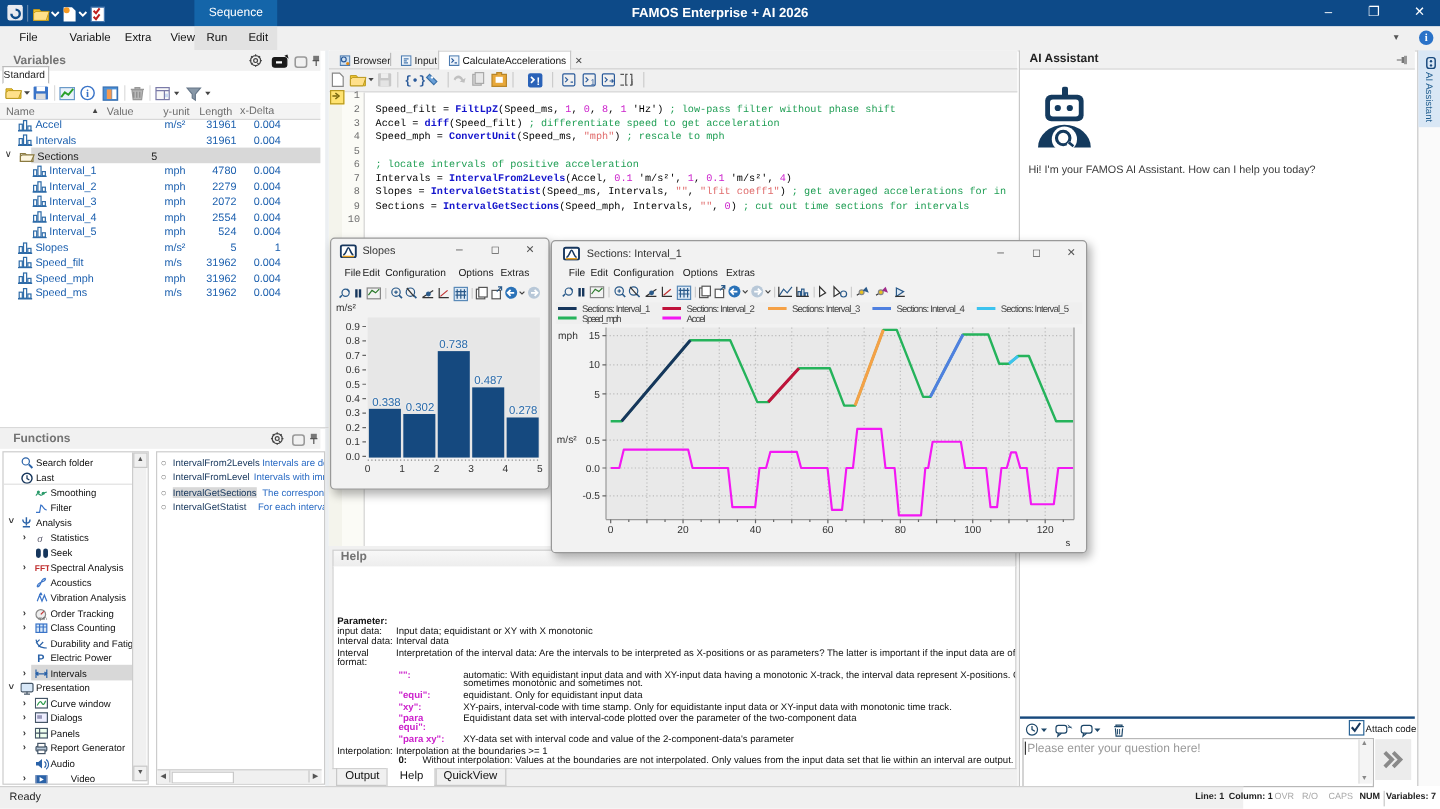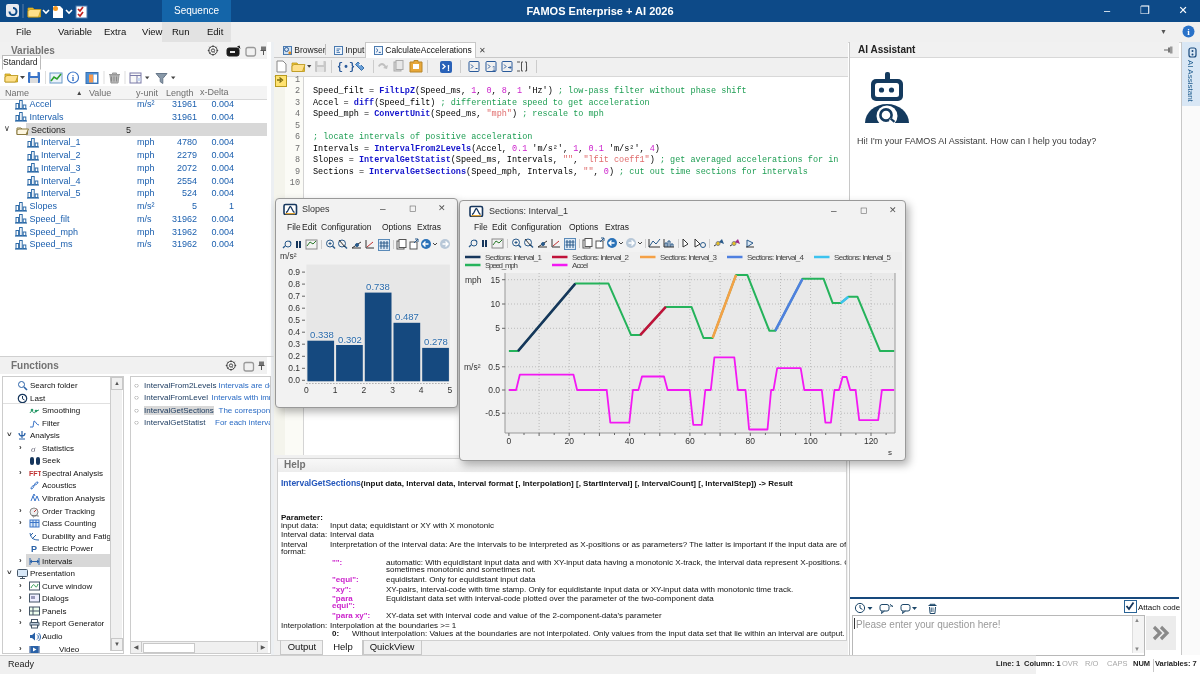--- a/index.html
+++ b/index.html
@@ -534,21 +534,20 @@
         </svg>
     </div>
     <div id="lnums" class="abs" style="left:0px;top:32.5px;width:26px;font-family:'Liberation Mono',monospace;font-size:8.5px;line-height:11.5px;color:#707070;text-align:right;">1<br>2<br>3<br>4<br>5<br>6<br>7<br>8<br>9<br>10<br></div>
     <div id="code" class="abs" style="left:39px;top:32.5px;font-family:'Liberation Mono',monospace;font-size:8.5px;line-height:11.5px;color:#000;white-space:pre;"><div style="height:11.5px;">&nbsp;</div><div style="height:11.5px;"><span style="color:#000;">Speed_filt = </span><span style="color:#1414cc;font-weight:bold;">FiltLpZ</span><span style="color:#000;">(Speed_ms, </span><span style="color:#cc22cc;">1</span><span style="color:#000;">, </span><span style="color:#cc22cc;">0</span><span style="color:#000;">, </span><span style="color:#cc22cc;">8</span><span style="color:#000;">, </span><span style="color:#cc22cc;">1</span><span style="color:#000;"> 'Hz'</span><span style="color:#000;">) </span><span style="color:#1f9e54;">; low-pass filter without phase shift</span></div><div style="height:11.5px;"><span style="color:#000;">Accel = </span><span style="color:#1414cc;font-weight:bold;">diff</span><span style="color:#000;">(Speed_filt) </span><span style="color:#1f9e54;">; differentiate speed to get acceleration</span></div><div style="height:11.5px;"><span style="color:#000;">Speed_mph = </span><span style="color:#1414cc;font-weight:bold;">ConvertUnit</span><span style="color:#000;">(Speed_ms, </span><span style="color:#e06c6c;">"mph"</span><span style="color:#000;">) </span><span style="color:#1f9e54;">; rescale to mph</span></div><div style="height:11.5px;">&nbsp;</div><div style="height:11.5px;"><span style="color:#1f9e54;">; locate intervals of positive acceleration</span></div><div style="height:11.5px;"><span style="color:#000;">Intervals = </span><span style="color:#1414cc;font-weight:bold;">IntervalFrom2Levels</span><span style="color:#000;">(Accel, </span><span style="color:#cc22cc;">0.1</span><span style="color:#000;"> 'm/s²'</span><span style="color:#000;">, </span><span style="color:#cc22cc;">1</span><span style="color:#000;">, </span><span style="color:#cc22cc;">0.1</span><span style="color:#000;"> 'm/s²'</span><span style="color:#000;">, </span><span style="color:#cc22cc;">4</span><span style="color:#000;">)</span></div><div style="height:11.5px;"><span style="color:#000;">Slopes = </span><span style="color:#1414cc;font-weight:bold;">IntervalGetStatist</span><span style="color:#000;">(Speed_ms, Intervals, </span><span style="color:#e06c6c;">""</span><span style="color:#000;">, </span><span style="color:#e06c6c;">"lfit coeff1"</span><span style="color:#000;">) </span><span style="color:#1f9e54;">; get averaged accelerations for in</span></div><div style="height:11.5px;"><span style="color:#000;">Sections = </span><span style="color:#1414cc;font-weight:bold;">IntervalGetSections</span><span style="color:#000;">(Speed_mph, Intervals, </span><span style="color:#e06c6c;">""</span><span style="color:#000;">, </span><span style="color:#cc22cc;">0</span><span style="color:#000;">) </span><span style="color:#1f9e54;">; cut out time sections for intervals</span></div><div style="height:11.5px;">&nbsp;</div></div>
   </div>
   <div id="helppanel" class="abs" style="left:274px;top:455px;width:574px;height:200px;background:#f0f0f0;font-size:8px;line-height:9px;color:#111;">
     <div class="abs" style="left:3px;top:3px;width:568px;height:14px;background:linear-gradient(#f8f8f8,#ececec);border:1px solid #d0d0d0;">
       <span class="phead" style="position:absolute;left:6px;top:1px;">Help</span>
     </div>
     <div class="abs" style="left:3px;top:17px;width:568px;height:168px;background:#fff;border:1px solid #d0d0d0;border-top:0;overflow:hidden;">
-      <div class="tt" style="left:3px;top:7px;font-size:8px;"><b><span style="color:#2255bb;font-size:8.5px;">IntervalGetSections</span>(input data, Interval data, Interval format [, Interpolation] [, StartInterval] [, IntervalCount] [, IntervalStep]) -&gt; Result</b></div>
       <div class="tt" style="left:3px;top:40.5px;font-weight:bold;">Parameter:</div>
       <div class="tt" style="left:3px;top:48.5px;">input data:</div>
         <div class="tt" style="left:52px;top:48.5px;">Input data; equidistant or XY with X monotonic</div>
       <div class="tt" style="left:3px;top:57.5px;">Interval data:</div>
         <div class="tt" style="left:52px;top:57.5px;">Interval data</div>
       <div class="tt" style="left:3px;top:67.5px;">Interval</div>
       <div class="tt" style="left:3px;top:75px;">format:</div>
       <div class="tt" style="left:52px;top:67.5px;">Interpretation of the interval data: Are the intervals to be interpreted as X-positions or as parameters? The latter is important if the input data are of the type XY.</div>
       <div class="tt" style="left:54px;top:85.5px;color:#cc22cc;font-weight:bold;">"":</div>
       <div class="tt" style="left:108px;top:85.5px;">automatic: With equidistant input data and with XY-input data having a monotonic X-track, the interval data represent X-positions. Otherwise they are inte</div>

